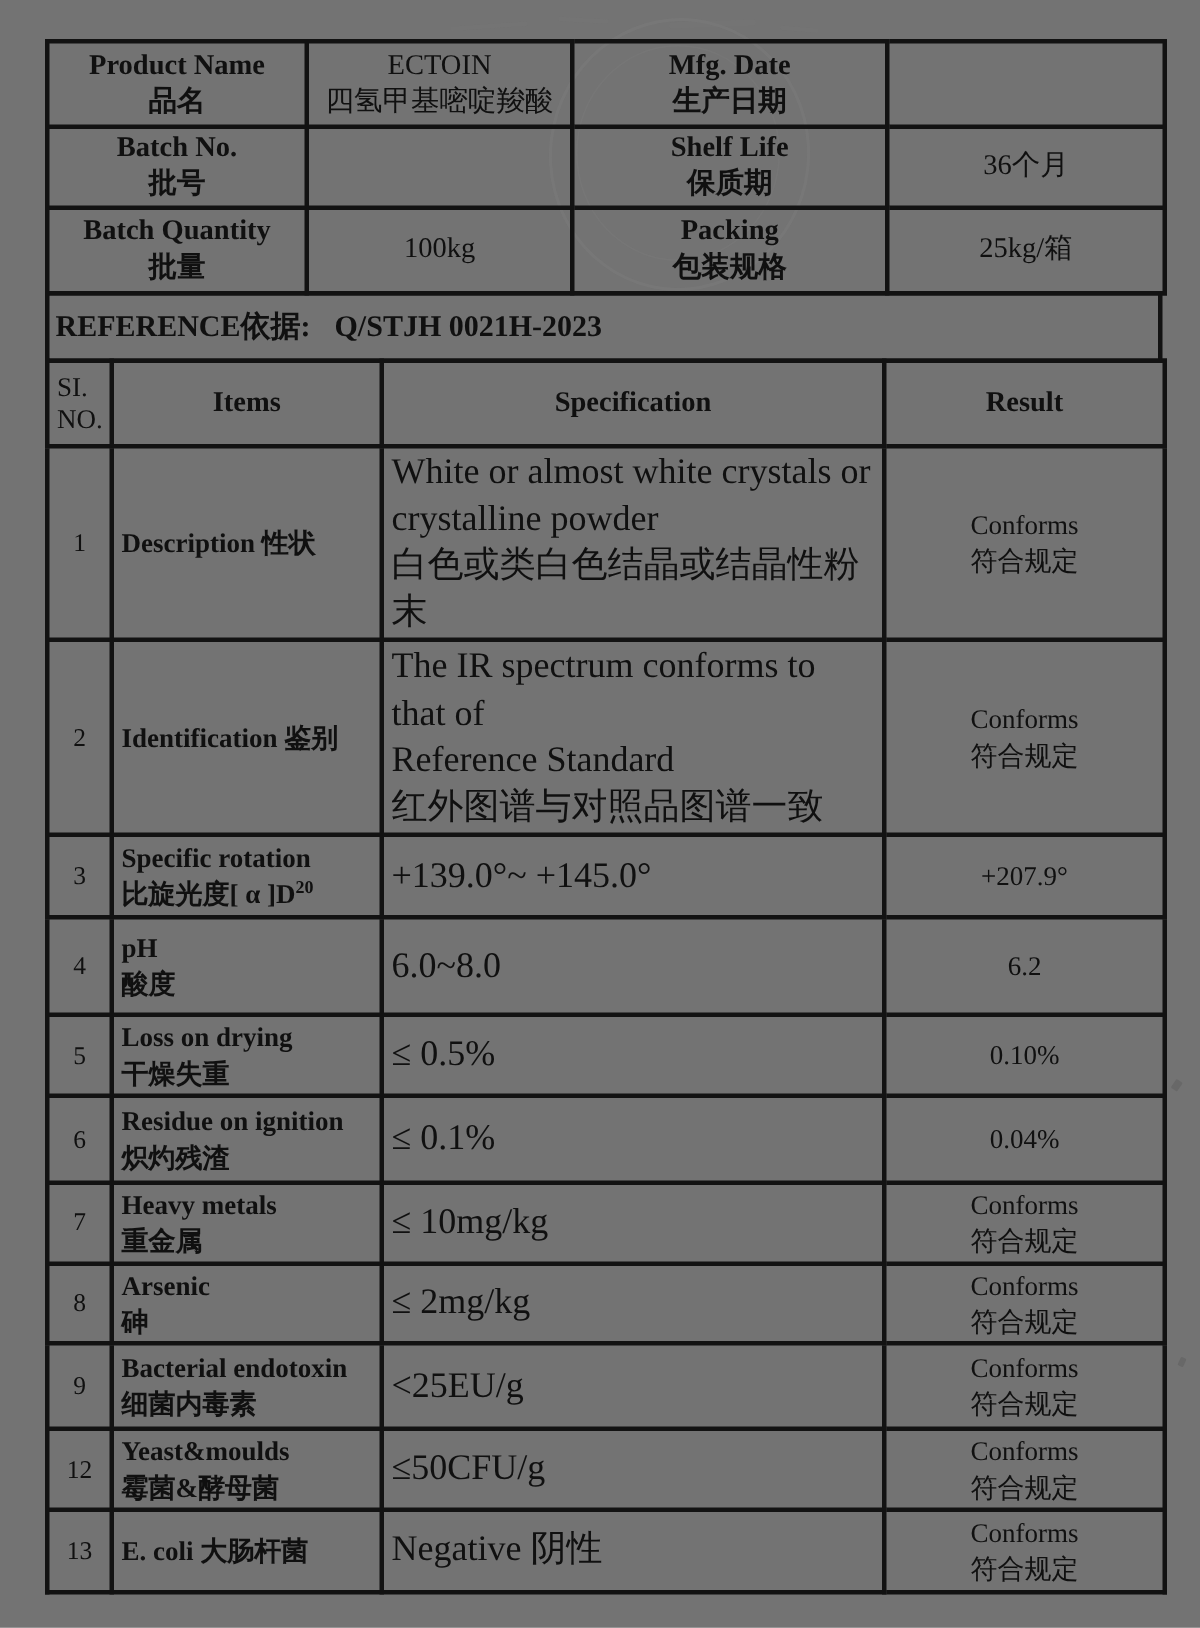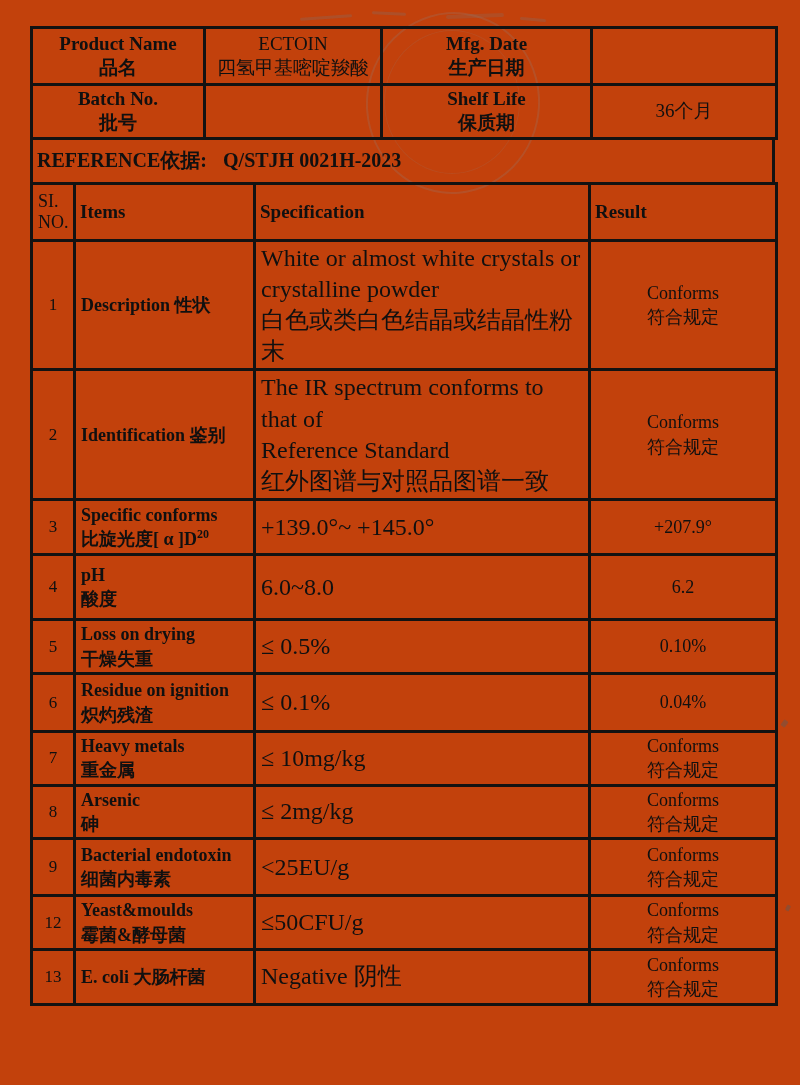--- a/index.html
+++ b/index.html
@@ -1,35 +1,35 @@
 <!DOCTYPE html>
 <html><head>
 <meta charset="utf-8">
 <style>
   html,body{margin:0;padding:0;}
   .page{
     position:relative;
     width:800px;height:1085px;
-    background:#c2410c;
+    background:#737373;
     color:#101010;
     font-family:"Liberation Serif","DejaVu Serif",serif;
     overflow:hidden;
   }
   .doc-col{position:absolute;left:30px;top:26px;width:745px;z-index:2;}
   table{border-collapse:collapse;table-layout:fixed;width:745px;background:transparent;}
   table + table{margin-top:-3px;}
   td{border:3px solid #121212;padding:1px 4px;vertical-align:middle;overflow:hidden;}
   
   .info td{font-size:19px;line-height:1.28;text-align:center;}
   .info .lbl{font-weight:bold;}
   
   .refrow td{font-size:20px;font-weight:bold;text-align:left;padding-left:4px;}
   .refval{margin-left:16px;}
   
-  .spec-table .hdr td{font-weight:bold;font-size:19px;}
+  .spec-table .hdr td{font-weight:bold;font-size:19px;text-align:center;}
   .spec-table td.no{font-size:17px;text-align:center;padding:1px 2px;}
   .spec-table .hdr td.no{font-weight:normal;font-size:18px;text-align:left;line-height:1.15;padding-left:5px;}
   .spec-table td.items{font-weight:bold;font-size:18px;line-height:1.35;padding-left:5px;}
   .spec-table td.specc{font-size:24px;line-height:1.3;padding-left:5px;}
   .spec-table td.result{font-size:18px;line-height:1.35;text-align:center;}
   .sup{vertical-align:super;font-size:12px;font-weight:bold;line-height:0;text-align:center;}
   
   .stamp-ellipse{
     position:absolute;left:366px;top:12px;width:170px;height:178px;
     border:2px solid rgba(135,135,135,0.22);
@@ -99,20 +99,36 @@
           <div></div>
         </td>
         <td class="lbl">
           <div>Shelf Life</div>
           <div>保质期</div>
         </td>
         <td>
           <div>36个月</div>
         </td>
       </tr>
+      <tr style="height:57px">
+        <td class="lbl">
+          <div>Batch Quantity</div>
+          <div>批量</div>
+        </td>
+        <td>
+          <div>100kg</div>
+        </td>
+        <td class="lbl">
+          <div>Packing</div>
+          <div>包装规格</div>
+        </td>
+        <td>
+          <div>25kg/箱</div>
+        </td>
+      </tr>
     </tbody>
       </table>
 
     <table>
       <tbody>
           <tr class="refrow" style="height:45px">
         <td>
           <span>REFERENCE依据:</span><span class="refval">Q/STJH 0021H-2023</span>
         </td>
       </tr>
@@ -165,21 +181,21 @@
         </td>
         <td class="result">
           <div>Conforms</div>
           <div>符合规定</div>
         </td>
       </tr>
 
       <tr style="height:55px">
         <td class="no">3</td>
         <td class="items">
-          <div>Specific conforms</div>
+          <div>Specific rotation</div>
           <div><span>比旋光度[ α ]D</span><span class="sup">20</span></div>
         </td>
         <td class="specc">
           <div>+139.0°~ +145.0°</div>
         </td>
         <td class="result">
           <div>+207.9°</div>
         </td>
       </tr>
 

